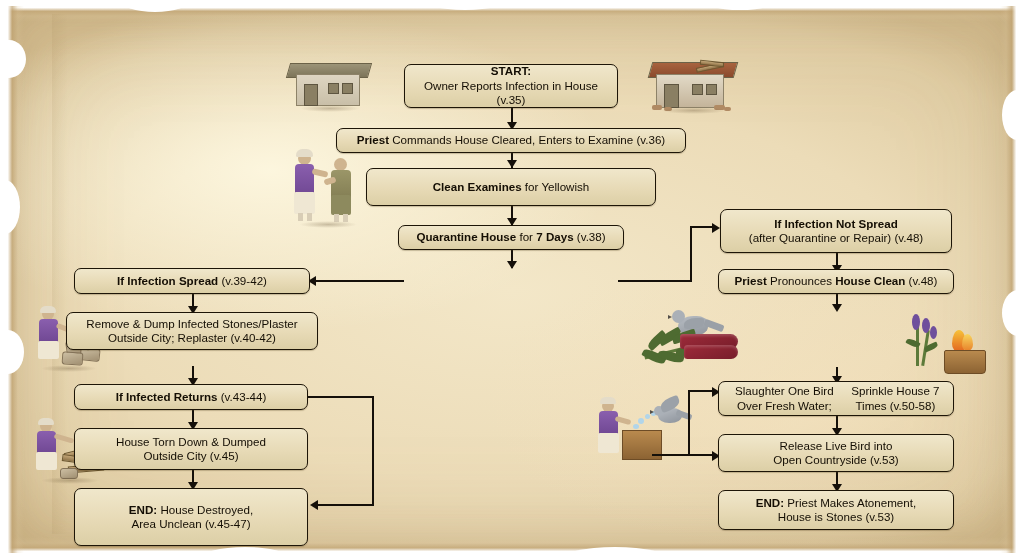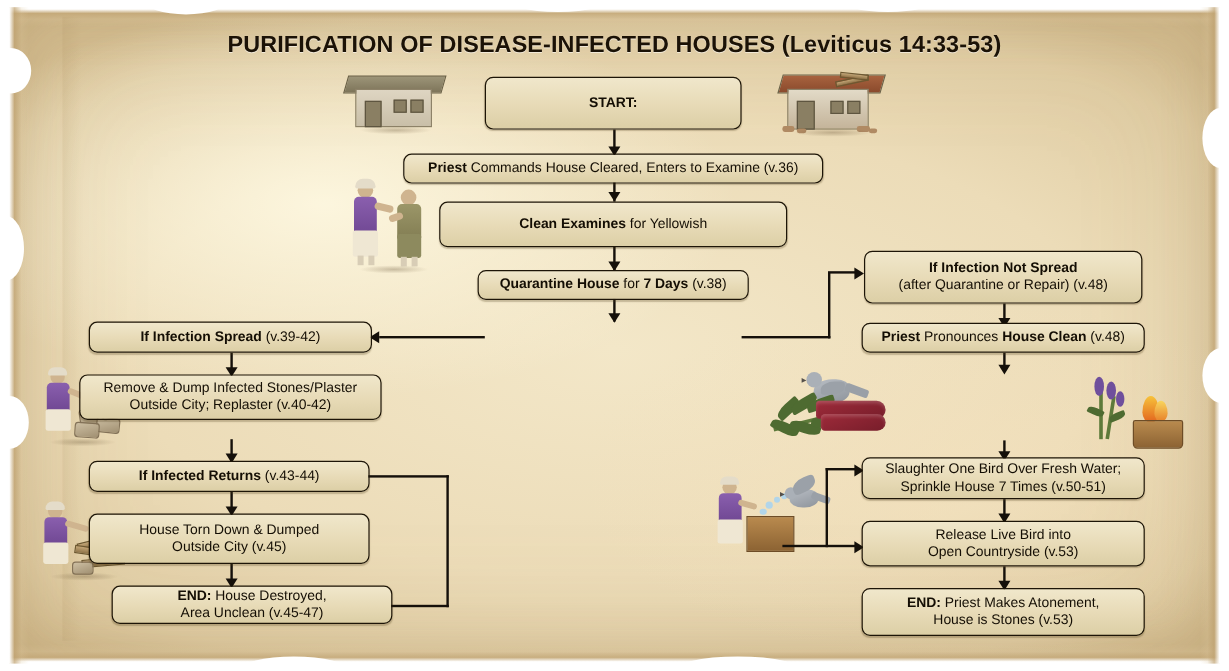--- a/index.html
+++ b/index.html
@@ -117,21 +117,20 @@
   <div class="torn" style="left:-8px;top:330px;width:32px;height:44px;"></div>
   <div class="torn" style="right:-8px;top:90px;width:30px;height:50px;"></div>
   <div class="torn" style="right:-10px;top:290px;width:32px;height:46px;"></div>
   <div class="torn" style="left:120px;top:-12px;width:70px;height:24px;"></div>
   <div class="torn" style="left:420px;top:-14px;width:90px;height:24px;"></div>
   <div class="torn" style="left:700px;top:-12px;width:80px;height:22px;"></div>
   <div class="torn" style="left:200px;bottom:-12px;width:90px;height:24px;"></div>
   <div class="torn" style="left:560px;bottom:-14px;width:110px;height:26px;"></div>
   <div class="fold" style="left:52px;top:14px;width:16px;height:520px;"></div>
 
-  <div class="title">PURIFICATION OF DISEASE-INFECTED HOUSES (Leviticus 14:33-53)</div>
 
   <div class="ill" style="left:288px;top:56px;width:84px;height:52px;">
     <div class="hs-roof2" style="left:0;bottom:30px;width:80px;height:13px;"></div>
     <div class="hs-body" style="left:8px;bottom:2px;width:62px;height:30px;"></div>
     <div class="hs-door" style="left:16px;bottom:2px;width:12px;height:20px;"></div>
     <div class="hs-win" style="left:40px;bottom:14px;"></div>
     <div class="hs-win" style="left:54px;bottom:14px;"></div>
     <div class="sh"></div>
   </div>
 
@@ -297,20 +296,21 @@
   <div class="arw arw-d" style="left:831.5px;top:484px;"></div>
 
   <div class="ln hl" style="left:652px;top:454px;width:62px;"></div>
   <div class="ln vl" style="left:688px;top:390px;height:66px;"></div>
   <div class="ln hl" style="left:688px;top:390px;width:26px;"></div>
   <div class="arw arw-r" style="left:712px;top:386.8px;"></div>
   <div class="arw arw-r" style="left:712px;top:450.8px;"></div>
 
   <div class="node" style="left:404px;top:64px;width:214px;height:44px;flex-direction:column;">
     <span class="t"><b>START:</b></span>
+    <span class="t">Owner Reports Infection in House (v.35)</span>
   </div>
 
   <div class="node" style="left:336px;top:128px;width:350px;height:25px;">
     <span class="t"><b>Priest</b> Commands House Cleared, Enters to Examine (v.36)</span>
   </div>
 
   <div class="node" style="left:366px;top:168px;width:290px;height:38px;flex-direction:column;">
     <span class="t"><b>Clean Examines</b> for Yellowish</span>
   </div>
 
@@ -330,38 +330,38 @@
 
   <div class="node" style="left:74px;top:384px;width:234px;height:26px;">
     <span class="t"><b>If Infected Returns</b> (v.43-44)</span>
   </div>
 
   <div class="node" style="left:74px;top:428px;width:234px;height:42px;flex-direction:column;">
     <span class="t">House Torn Down &amp; Dumped</span>
     <span class="t">Outside City (v.45)</span>
   </div>
 
-  <div class="node" style="left:74px;top:488px;width:234px;height:32px;flex-direction:column;margin-left:19px;">
+  <div class="node" style="left:74px;top:488px;width:234px;height:58px;flex-direction:column;">
     <span class="t"><b>END:</b> House Destroyed,</span>
     <span class="t">Area Unclean (v.45-47)</span>
   </div>
 
   <div class="node" style="left:720px;top:209px;width:232px;height:44px;flex-direction:column;">
     <span class="t"><b>If Infection Not Spread</b></span>
     <span class="t">(after Quarantine or Repair) (v.48)</span>
   </div>
 
   <div class="node" style="left:718px;top:269px;width:236px;height:25px;">
     <span class="t"><b>Priest</b> Pronounces <b>House Clean</b> (v.48)</span>
   </div>
 
 
-  <div class="node" style="left:718px;top:381px;width:236px;height:35px;flex-direction:column;">
+  <div class="node" style="left:718px;top:381px;width:236px;height:35px;flex-direction:row;">
     <span class="t">Slaughter One Bird Over Fresh Water;</span>
-    <span class="t">Sprinkle House 7 Times (v.50-51)</span>
+    <span class="t">Sprinkle House 7 Times (v.50-58)</span>
   </div>
 
   <div class="node" style="left:718px;top:434px;width:236px;height:38px;flex-direction:column;">
     <span class="t">Release Live Bird into</span>
     <span class="t">Open Countryside (v.53)</span>
   </div>
 
   <div class="node" style="left:718px;top:490px;width:236px;height:40px;flex-direction:column;">
     <span class="t"><b>END:</b> Priest Makes Atonement,</span>
     <span class="t">House is Stones (v.53)</span>

